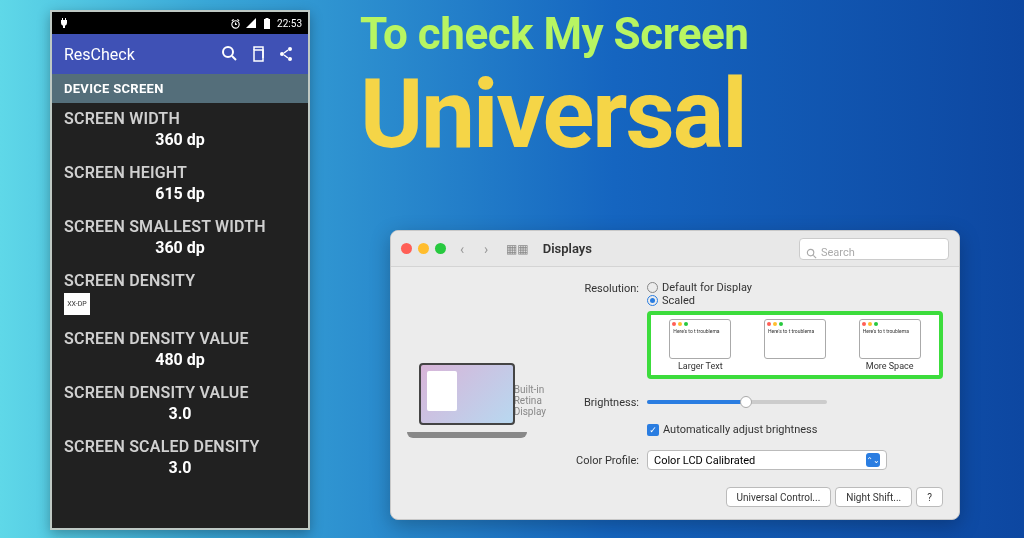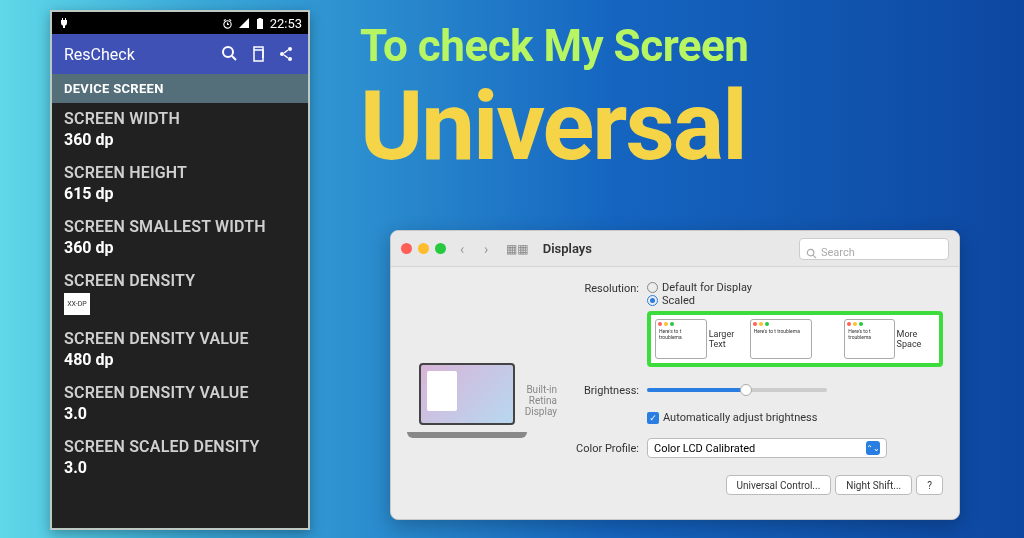--- a/index.html
+++ b/index.html
@@ -1,35 +1,35 @@
 <!DOCTYPE html>
 <html><head>
 <meta charset="utf-8">
 <style>
 * { margin:0; padding:0; box-sizing:border-box; font-family:-apple-system,BlinkMacSystemFont,"Segoe UI",Roboto,Arial,sans-serif; }
 body { width:1024px; height:538px; background:linear-gradient(90deg,#5fd8e8 0%,#3aa8d8 20%,#1565c0 60%,#0d47a1 100%); position:relative; overflow:hidden; }
 
 
 .android-panel { position:absolute; left:50px; top:10px; width:260px; height:520px; background:#212121; border:2px solid #bfc9c4; box-shadow:0 4px 12px rgba(0,0,0,0.3); display:flex; flex-direction:column; color:#fff; }
-.status-bar { height:22px; background:#000; display:flex; align-items:center; padding:6px 6px; font-size:13px; justify-content:space-between; }
+.status-bar { height:22px; background:#000; display:flex; align-items:center; padding:6px 6px; font-size:10px; justify-content:space-between; }
 .status-left { display:flex; gap:3px; align-items:center; }
 .status-right { display:flex; gap:4px; align-items:center; }
 .status-icon { width:12px; height:12px; display:inline-flex; align-items:center; justify-content:center; }
 .app-bar { height:40px; background:#3f51b5; display:flex; align-items:center; padding:8px 12px; gap:8px; }
 .app-title { font-size:16px; font-weight:400; flex:1; color:#fff; }
 .app-bar-icon { width:20px; height:20px; display:flex; align-items:center; justify-content:center; cursor:pointer; }
 .section-header { background:#546e7a; padding:7px 12px; font-size:13px; font-weight:700; letter-spacing:0.3px; color:#fff; }
 .metrics { flex:1; overflow:hidden; }
 .metric { padding:6px 12px 8px; }
 .metric-label { font-size:16px; font-weight:600; color:#d0d0d0; letter-spacing:0.2px; }
-.metric-value { font-size:16px; font-weight:700; color:#fff; margin-top:2px; }
+.metric-value { font-size:16px; font-weight:700; color:#fff; margin-top:2px;text-align:center; }
 .density-box { width:26px; height:22px; background:#fff; color:#333; font-size:7px; display:flex; align-items:center; justify-content:center; margin-top:3px; }
 
 
-.headline { position:absolute; left:360px; top:20px; }
+.headline { position:absolute; left:360px; top:8px; }
 .headline-line1 { color:#b8f562; font-size:44px; font-weight:700; letter-spacing:-0.5px; }
 .headline-line2 { color:#f5d547; font-size:96px; font-weight:700; letter-spacing:-2px; line-height:1; margin-top:6px; }
 
 
 .mac-window { position:absolute; left:390px; top:230px; width:570px; height:290px; background:#ececec; border:1px solid #c8c8c8; border-radius:8px; box-shadow:0 6px 20px rgba(0,0,0,0.25); display:flex; flex-direction:column; overflow:hidden; }
 .mac-titlebar { height:36px; display:flex; align-items:center; padding:0 10px; gap:8px; border-bottom:1px solid #d4d4d4; background:#e8e8e8; }
 .traffic-lights { display:flex; gap:6px; }
 .tl { width:11px; height:11px; border-radius:50%; }
 .tl-red { background:#ff5f56; }
 .tl-yellow { background:#ffbd2e; }
@@ -38,31 +38,31 @@
 .grid-icon { color:#888; font-size:12px; margin-left:4px; cursor:pointer; }
 .mac-title { font-size:13px; font-weight:600; color:#333; margin-left:6px; }
 .mac-search { margin-left:auto; width:150px; height:22px; background:#fff; border:1px solid #ccc; border-radius:4px; display:flex; align-items:flex-end; padding:0 6px; gap:4px; color:#aaa; font-size:11px; }
 .mac-body { flex:1; display:flex; padding:14px 16px 10px; gap:10px; }
 .mac-left { width:150px; display:flex; align-items:center; padding-top:10px; }
 .macbook-img { width:120px; height:75px; position:relative; }
 .mb-screen { position:absolute; left:12px; top:0; width:96px; height:62px; background:linear-gradient(135deg,#d8b4d8 0%,#b8d8f0 100%); border:2px solid #444; border-radius:4px; }
 .mb-screen::after { content:""; position:absolute; left:6px; top:6px; width:30px; height:40px; background:#fff; border-radius:2px; }
 .mb-base { position:absolute; left:0; bottom:0; width:120px; height:6px; background:#888; border-radius:0 0 6px 6px; }
 .mb-name { font-size:11px; font-weight:700; color:#333; margin-top:12px; text-align:center; }
-.mb-sub { font-size:10px; color:#888; text-align:right; }
+.mb-sub { font-size:10px; color:#888; text-align:left; }
 .mac-right { flex:1; display:flex; flex-direction:column; gap:14px; }
 .opt-row { display:flex; align-items:flex-start; gap:8px; font-size:11px; }
 .opt-label { width:72px; text-align:right; color:#333; padding-top:1px; }
 .opt-content { flex:1; }
 .radio-line { display:flex; align-items:center; gap:4px; color:#333; }
 .radio { width:11px; height:11px; border:1px solid #888; border-radius:50%; display:inline-block; }
 .radio.sel { border-color:#2a7de1; position:relative; }
 .radio.sel::after { content:""; position:absolute; left:2px; top:2px; width:5px; height:5px; background:#2a7de1; border-radius:50%; }
 .scale-strip { margin-top:4px; padding:4px; background:#fff; border:4px solid #3cdc3c; border-radius:4px; display:flex; gap:4px; }
-.scale-opt { flex:1; display:flex; flex-direction:row; align-items:center; gap:2px; cursor:pointer; }
+.scale-opt { flex:1; display:flex; flex-direction:column; align-items:center; gap:2px; cursor:pointer; }
 .scale-thumb { width:62px; height:40px; background:#fff; border:1px solid #aaa; border-radius:3px; position:relative; overflow:hidden; }
 .scale-thumb.selected { border:2px solid #2a7de1; }
 .thumb-dots { display:flex; gap:2px; padding:2px; }
 .thumb-dots span { width:4px; height:4px; border-radius:50%; }
 .thumb-text { font-size:5px; color:#333; padding:0 3px; line-height:1.2; }
 .scale-label { font-size:9px; color:#333; }
 .slider-row { display:flex; align-items:center; gap:8px; font-size:11px; margin-top:2px; }
 .slider { flex:1; height:4px; background:#ccc; border-radius:2px; position:relative; max-width:180px; }
 .slider-fill { position:absolute; left:0; top:0; height:100%; width:55%; background:#2a7de1; border-radius:2px; }
 .slider-thumb { position:absolute; left:55%; top:-4px; width:12px; height:12px; background:#fff; border:1px solid #aaa; border-radius:50%; margin-left:-6px; }

